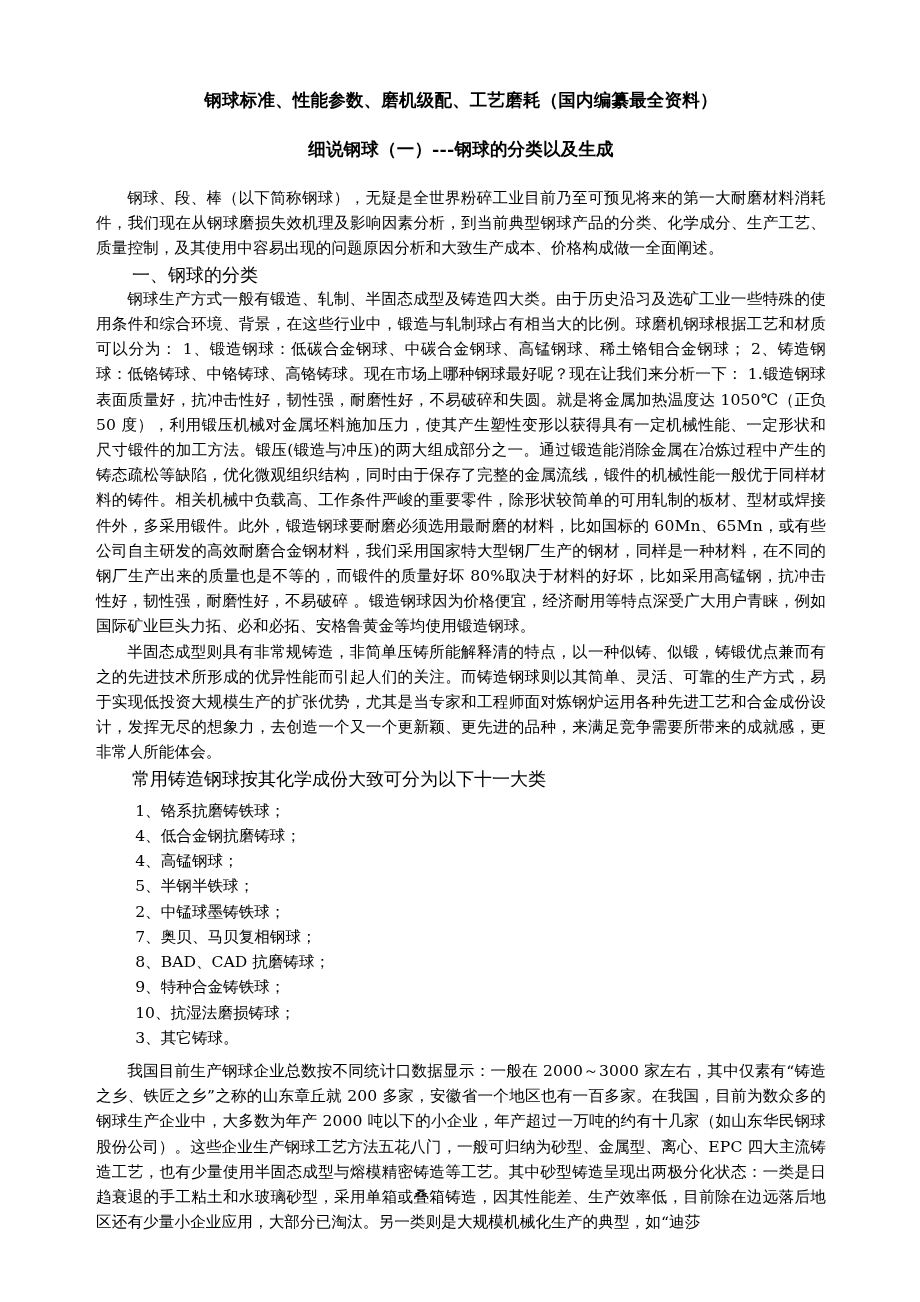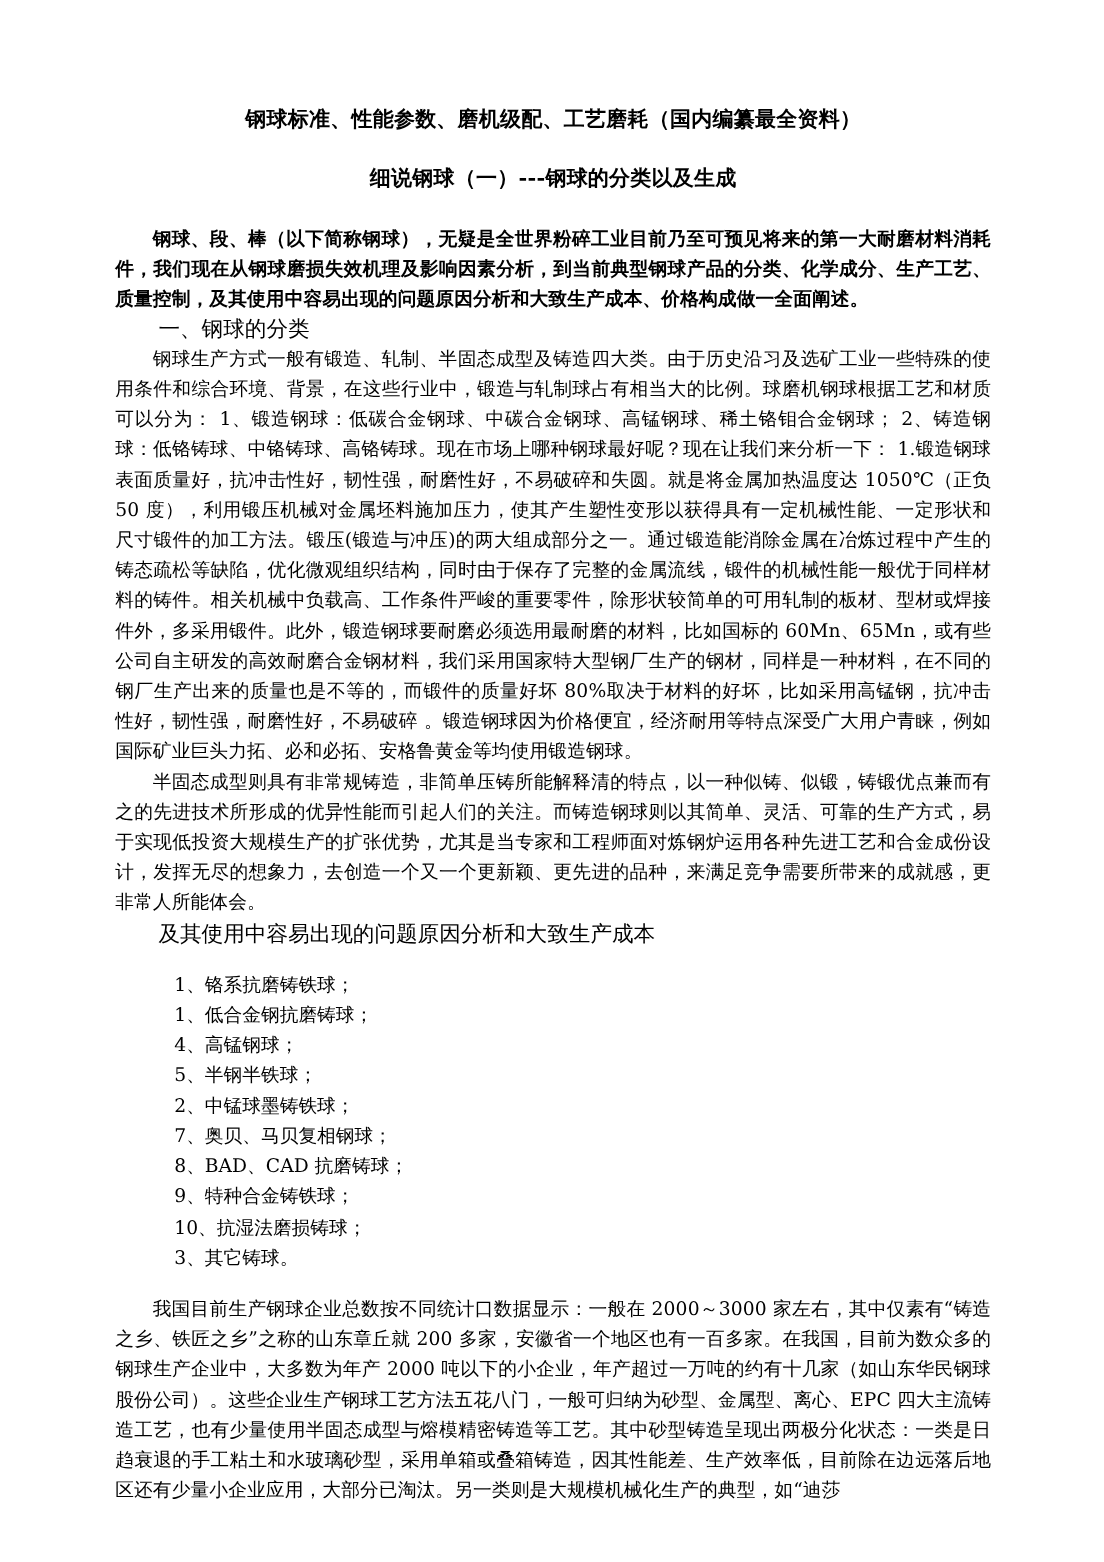--- a/index.html
+++ b/index.html
@@ -46,31 +46,30 @@
     margin: 0;
     font-size: 15.6px;
     line-height: 25.2px;
     text-align: justify;
     text-justify: inter-ideograph;
     text-indent: 2em;
     letter-spacing: 0.1px;
   }
   p.para.first-para {
     margin-top: 24px;
-    font-weight: bold;
   }
   .section-head {
     margin: 0;
     font-size: 18px;
     line-height: 25.2px;
     text-indent: 2em;
   }
   ol.cast-list {
     list-style: none;
-    margin: 18px;
+    margin: 8px;
     padding: 0;
   }
   ol.cast-list li {
     font-size: 15.6px;
     line-height: 25.2px;
     text-indent: 2em;
     white-space: nowrap;
   }
 </style>
 </head>
@@ -84,25 +83,25 @@
     <div class="title title-sub">细说钢球（一）---钢球的分类以及生成</div>
 
     <p class="para first-para">钢球、段、棒（以下简称钢球），无疑是全世界粉碎工业目前乃至可预见将来的第一大耐磨材料消耗件，我们现在从钢球磨损失效机理及影响因素分析，到当前典型钢球产品的分类、化学成分、生产工艺、质量控制，及其使用中容易出现的问题原因分析和大致生产成本、价格构成做一全面阐述。</p>
 
     <p class="section-head">一、钢球的分类</p>
 
     <p class="para">钢球生产方式一般有锻造、轧制、半固态成型及铸造四大类。由于历史沿习及选矿工业一些特殊的使用条件和综合环境、背景，在这些行业中，锻造与轧制球占有相当大的比例。球磨机钢球根据工艺和材质可以分为：  1、锻造钢球：低碳合金钢球、中碳合金钢球、高锰钢球、稀土铬钼合金钢球；  2、铸造钢球：低铬铸球、中铬铸球、高铬铸球。现在市场上哪种钢球最好呢？现在让我们来分析一下：  1.锻造钢球 表面质量好，抗冲击性好，韧性强，耐磨性好，不易破碎和失圆。就是将金属加热温度达 1050℃（正负 50 度），利用锻压机械对金属坯料施加压力，使其产生塑性变形以获得具有一定机械性能、一定形状和尺寸锻件的加工方法。锻压(锻造与冲压)的两大组成部分之一。通过锻造能消除金属在冶炼过程中产生的铸态疏松等缺陷，优化微观组织结构，同时由于保存了完整的金属流线，锻件的机械性能一般优于同样材料的铸件。相关机械中负载高、工作条件严峻的重要零件，除形状较简单的可用轧制的板材、型材或焊接件外，多采用锻件。此外，锻造钢球要耐磨必须选用最耐磨的材料，比如国标的 60Mn、65Mn，或有些公司自主研发的高效耐磨合金钢材料，我们采用国家特大型钢厂生产的钢材，同样是一种材料，在不同的钢厂生产出来的质量也是不等的，而锻件的质量好坏 80%取决于材料的好坏，比如采用高锰钢，抗冲击性好，韧性强，耐磨性好，不易破碎 。锻造钢球因为价格便宜，经济耐用等特点深受广大用户青睐，例如国际矿业巨头力拓、必和必拓、安格鲁黄金等均使用锻造钢球。</p>
 
     <p class="para">半固态成型则具有非常规铸造，非简单压铸所能解释清的特点，以一种似铸、似锻，铸锻优点兼而有之的先进技术所形成的优异性能而引起人们的关注。而铸造钢球则以其简单、灵活、可靠的生产方式，易于实现低投资大规模生产的扩张优势，尤其是当专家和工程师面对炼钢炉运用各种先进工艺和合金成份设计，发挥无尽的想象力，去创造一个又一个更新颖、更先进的品种，来满足竞争需要所带来的成就感，更非常人所能体会。</p>
 
-    <p class="section-head">及其使用中容易出现的问题原因分析和大致生产成本</p>
+    <p class="section-head">常用铸造钢球按其化学成份大致可分为以下十一大类</p>
 
     <ol class="cast-list">
       <li>1、铬系抗磨铸铁球；</li>
-      <li>1、低合金钢抗磨铸球；</li>
+      <li>4、低合金钢抗磨铸球；</li>
       <li>4、高锰钢球；</li>
       <li>5、半钢半铁球；</li>
       <li>2、中锰球墨铸铁球；</li>
       <li>7、奥贝、马贝复相钢球；</li>
       <li>8、BAD、CAD 抗磨铸球；</li>
       <li>9、特种合金铸铁球；</li>
       <li>10、抗湿法磨损铸球；</li>
       <li>3、其它铸球。</li>
     </ol>
 

